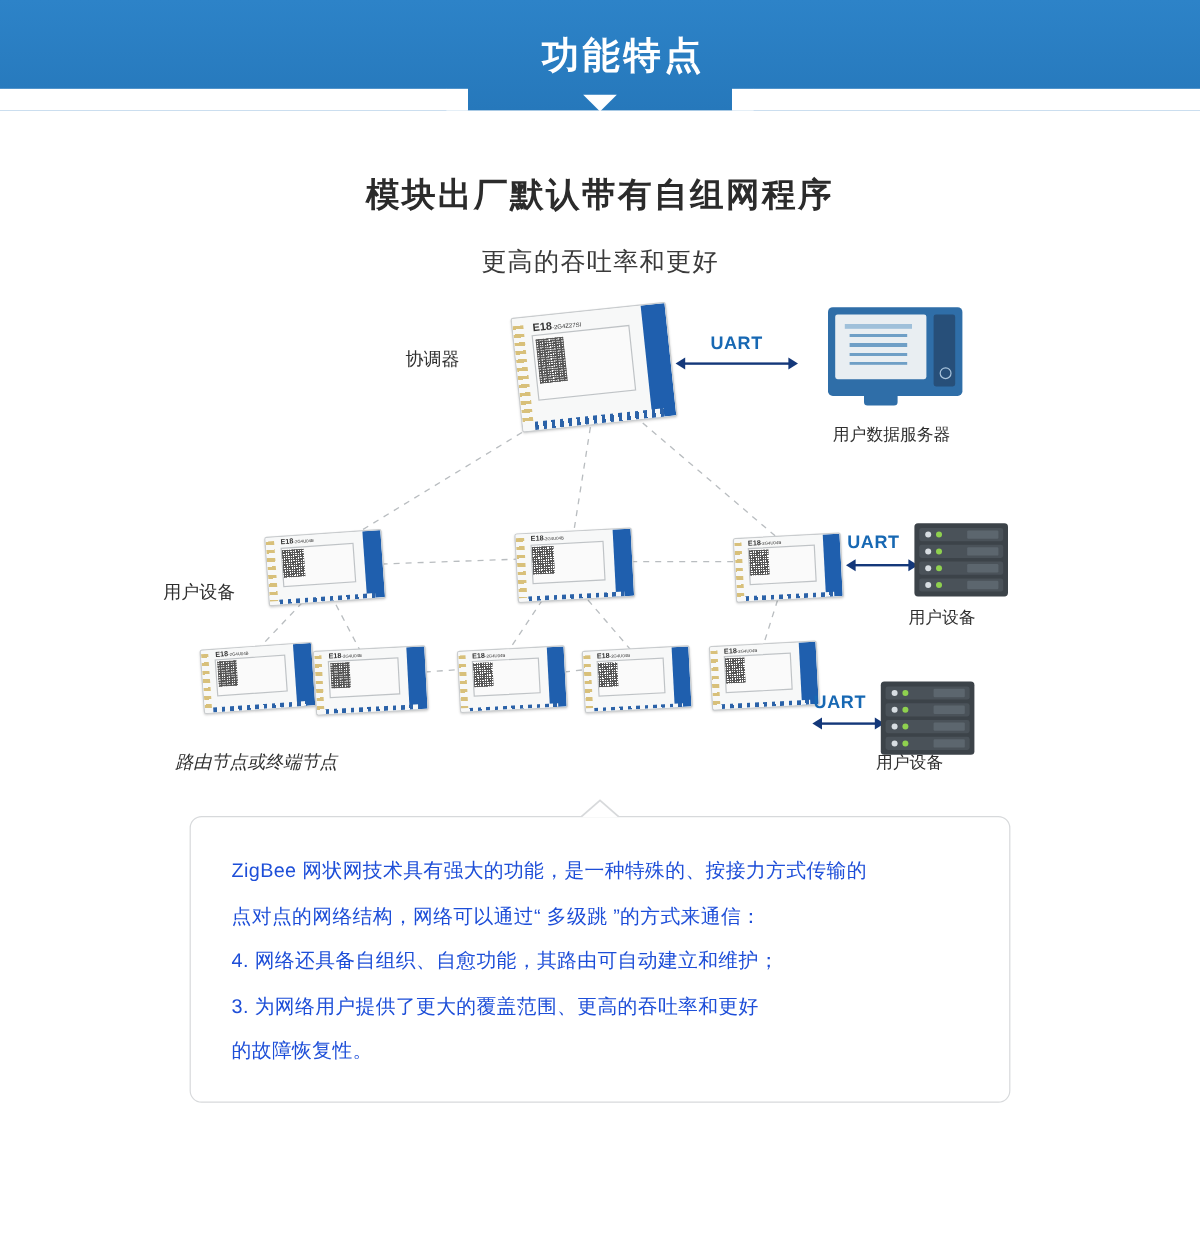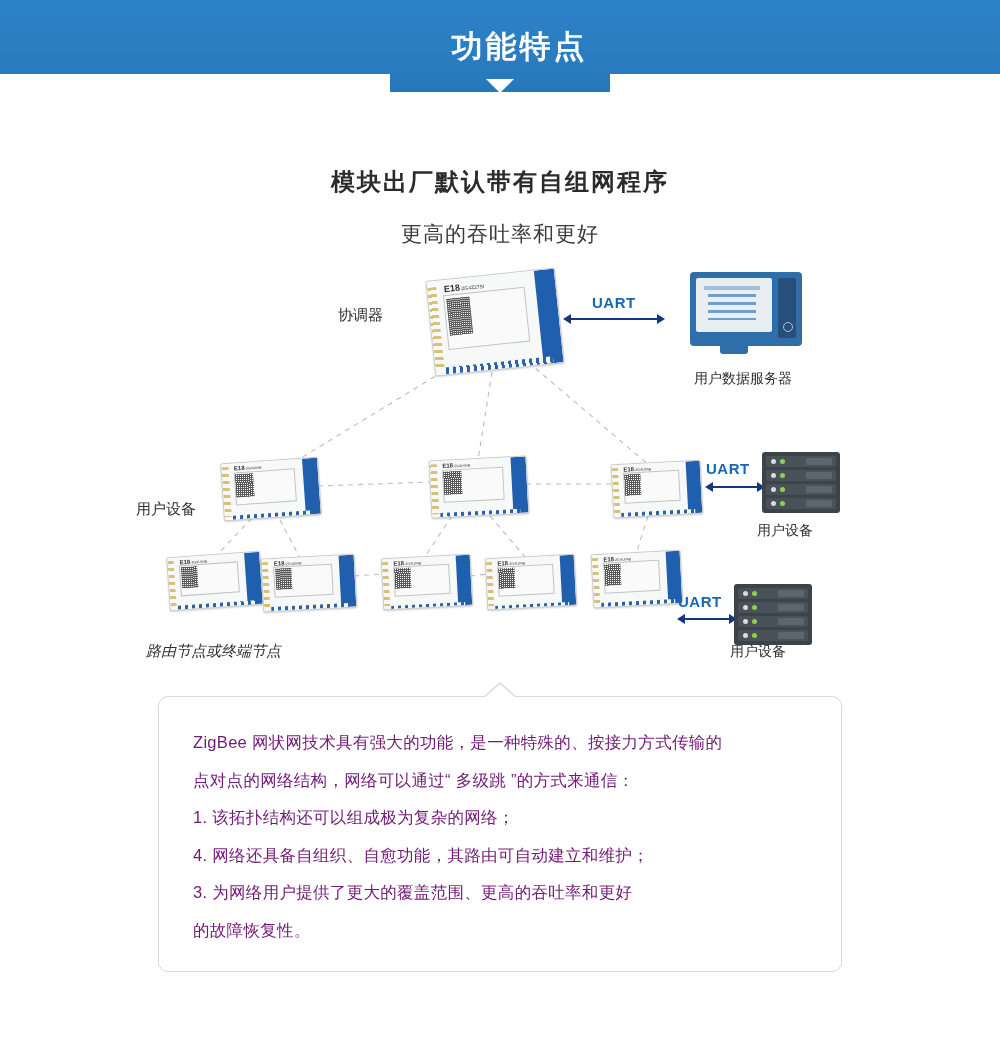--- a/index.html
+++ b/index.html
@@ -57,24 +57,24 @@
     position: absolute;
     bottom: 0;
     width: 0; height: 0;
     border-bottom: 18px solid #ffffff;
   }
   .banner-cut-l { left: 372px; border-right: 18px solid transparent; }
   .banner-cut-r { right: 372px; border-left: 18px solid transparent; }
 
   
   .h-main {
-    margin-top: 74px;
+    margin-top: 52px;
     text-align: center;
     color: #2b2b2b;
-    font-size: 24px;
+    font-size: 28px;
     font-weight: bold;
     letter-spacing: 2px;
   }
   .h-sub {
     margin-top: 22px;
     text-align: center;
     color: #3a3a3a;
     font-size: 21px;
     letter-spacing: 1px;
   }
@@ -343,21 +343,21 @@
     left: 50%;
     top: -15px;
     transform: translateX(-50%);
     width: 0; height: 0;
     border-left: 16px solid transparent;
     border-right: 16px solid transparent;
     border-bottom: 14px solid #d7d9db;
   }
   .callout p {
     margin: 0 0 7px 0;
-    color: #701a75;
+    color: #1d4ed8;
     font-size: 16.5px;
     line-height: 1.85;
     letter-spacing: .3px;
   }
   .callout p:last-child { margin-bottom: 0; }
 </style>
 </head>
 <body>
 
 <div class="banner">
@@ -575,17 +575,16 @@
       </div>
   </div>
 
 </div>
 
 <div class="callout">
   <div class="notch-b"></div>
   <div class="notch"></div>
   <p>ZigBee 网状网技术具有强大的功能，是一种特殊的、按接力方式传输的</p>
   <p>点对点的网络结构，网络可以通过“ 多级跳 ”的方式来通信：</p>
-  <p>1. 该拓扑结构还可以组成极为复杂的网络；</p>
   <p>4. 网络还具备自组织、自愈功能，其路由可自动建立和维护；</p>
   <p>3. 为网络用户提供了更大的覆盖范围、更高的吞吐率和更好</p>
   <p>的故障恢复性。</p>
 </div>
 
 </body></html>

